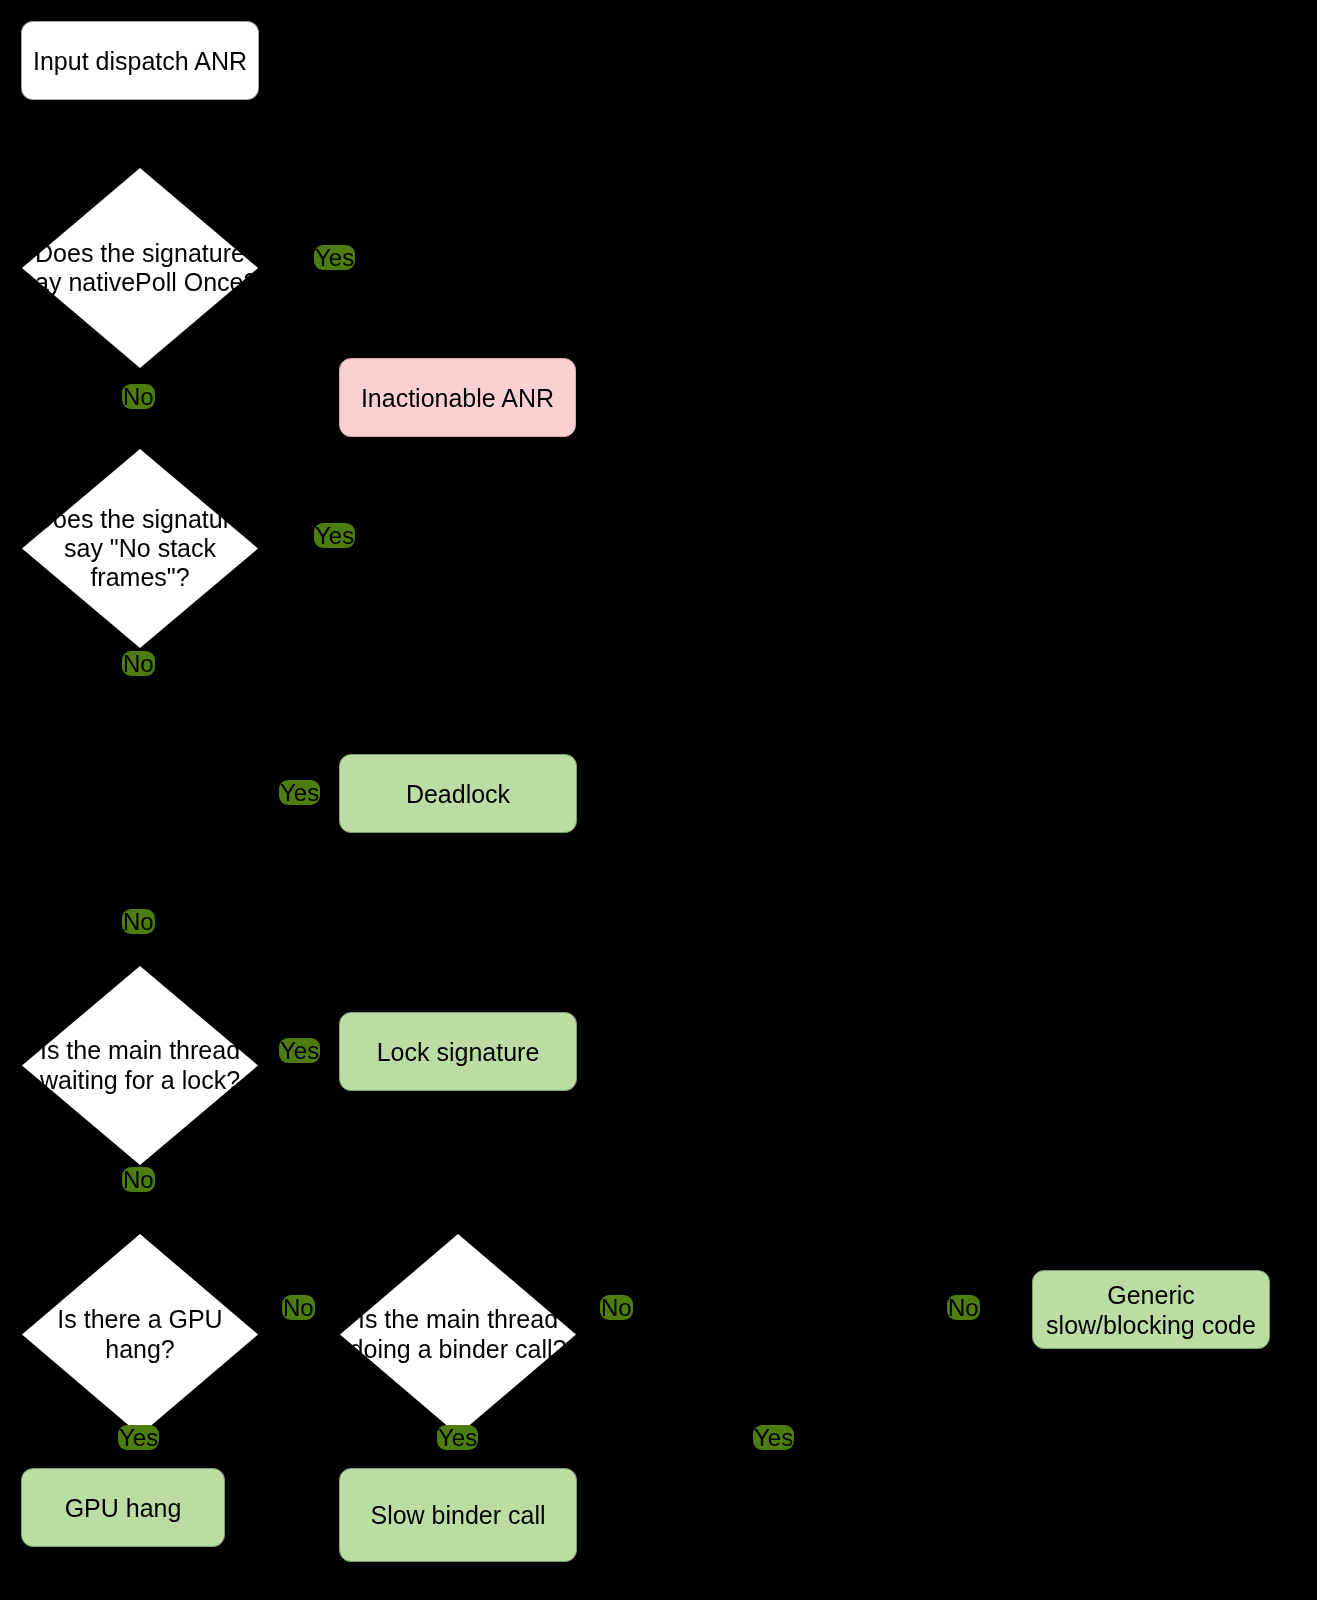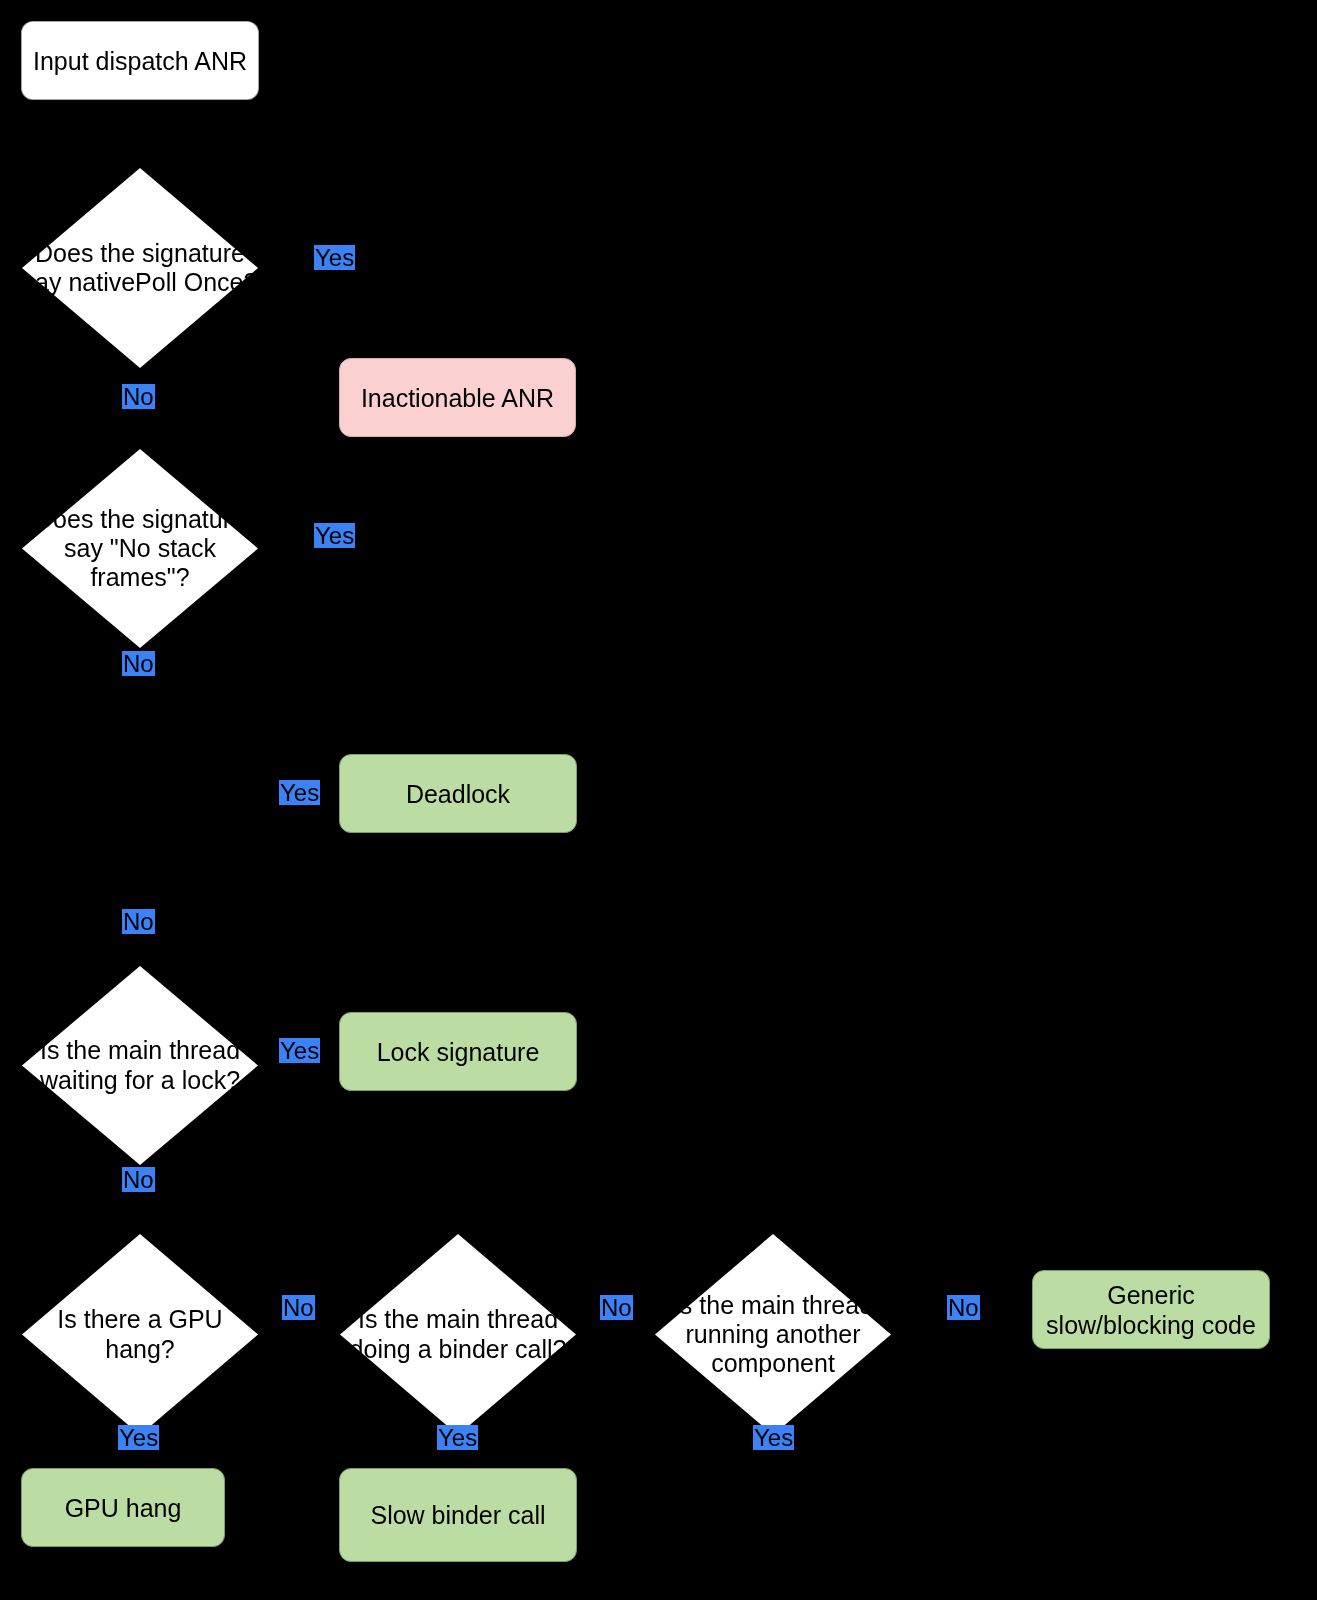--- a/index.html
+++ b/index.html
@@ -56,26 +56,27 @@
     color: #000000;
     font-size: 25px;
     line-height: 1.17;
     width: 152%;
     pointer-events: none;
   }
 
   
   .edge-label {
     position: absolute;
-    background: #3b82f6;
+    background: #4d7c0f;
     color: #000000;
     font-size: 24px;
     line-height: 1.05;
     padding: 0 1px;
     white-space: nowrap;
+    border-radius: 9px;
   }
 
   
   .edge-line {
     position: absolute;
     background: #000000;
   }
 </style>
 </head>
 <body>
@@ -153,24 +154,20 @@
     <div class="dia-shape"></div>
     <div class="dia-label">Is the main thread doing a binder call?</div>
   </div>
   <div class="edge-label" style="left:600px; top:1295px;">No</div>
   <div class="edge-label" style="left:437px; top:1425px;">Yes</div>
 
   <div class="node-box fill-green" style="left:339px; top:1468px; width:238px; height:94px;">
     <span>Slow binder call</span>
   </div>
 
-  <div class="node-diamond" style="left:655px; top:1234px; width:236px; height:201px;">
-    <div class="dia-shape"></div>
-    <div class="dia-label" style="width:92%;">Is the main thread running another component</div>
-  </div>
   <div class="edge-label" style="left:947px; top:1295px;">No</div>
   <div class="edge-label" style="left:753px; top:1425px;">Yes</div>
 
 
   <div class="node-box fill-green" style="left:1032px; top:1270px; width:238px; height:79px;">
     <span>Generic slow/blocking code</span>
   </div>
 
 </div>
 

